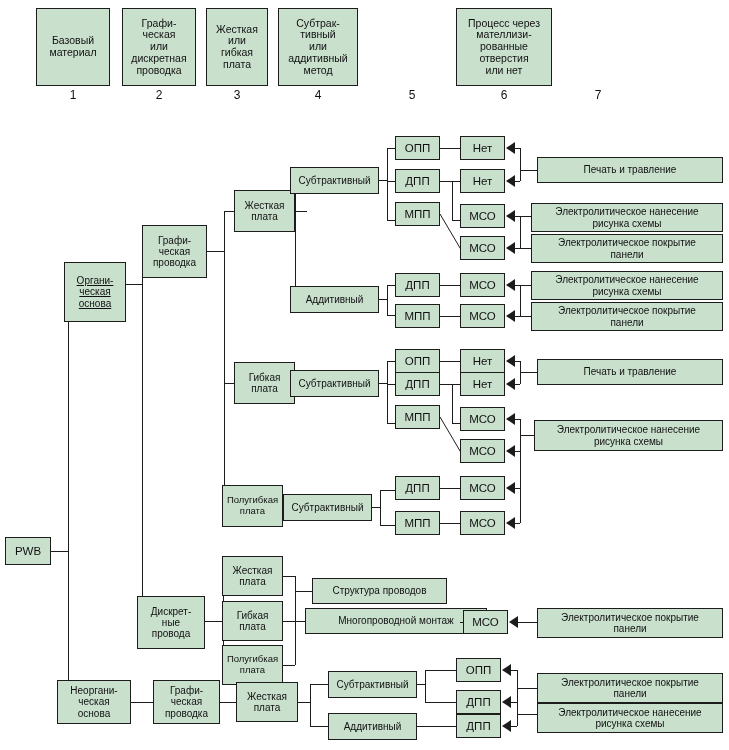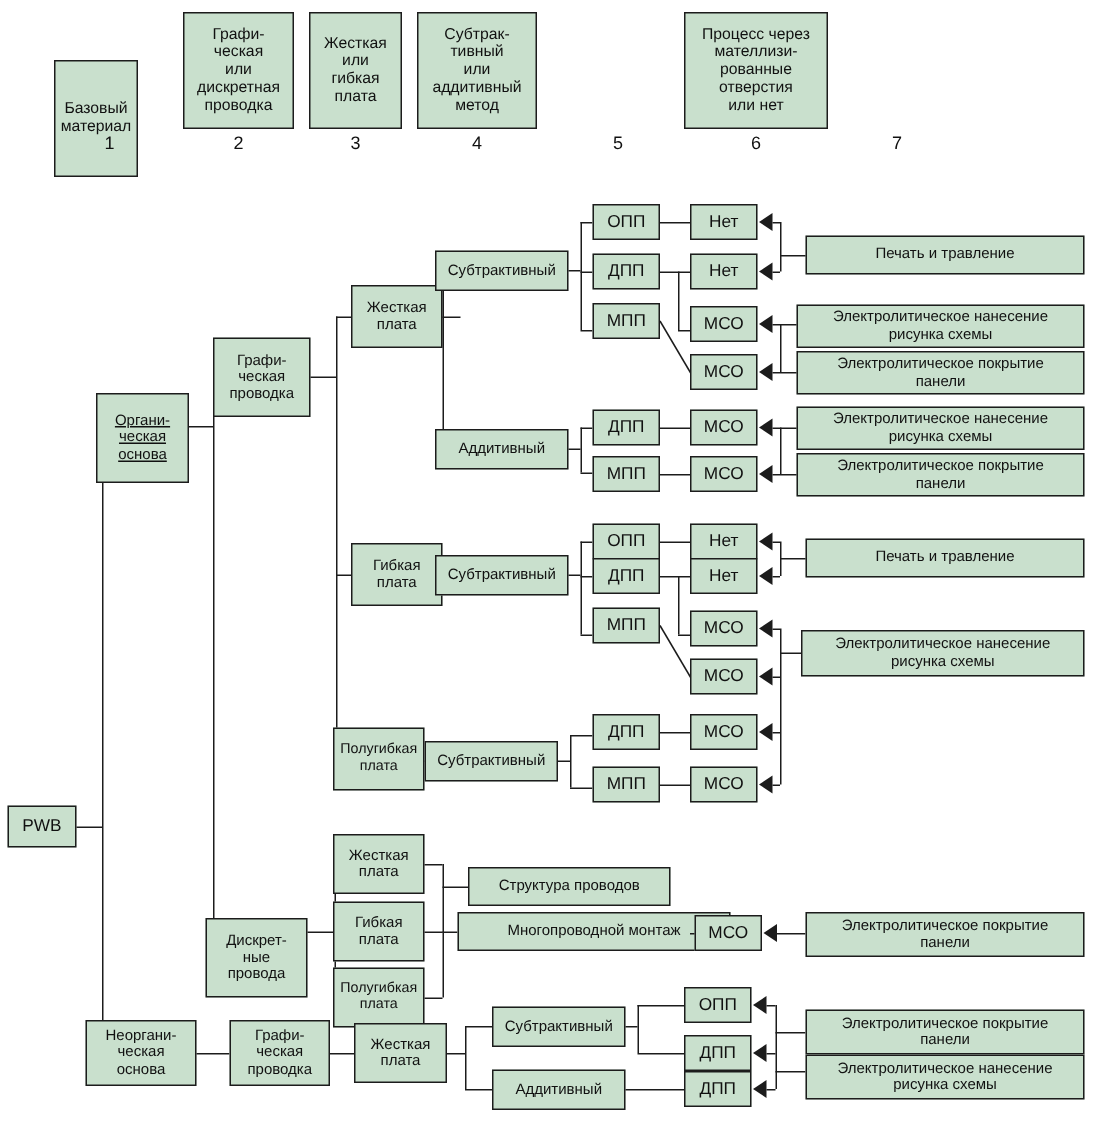--- a/index.html
+++ b/index.html
@@ -42,21 +42,21 @@
   .diag{position:absolute;overflow:visible;}
   .tiny{font-size:9.5px;}
   .sm{font-size:10px;text-align:center;}
   .mid{font-size:11.5px;}
 </style>
 </head>
 <body>
 
 <div id="stage">
 
-  <div class="box hdr" style="left:36px;top:8px;width:56px;height:78px;margin-top:32px;">Базовый
+  <div class="box hdr" style="left:36px;top:8px;width:74px;height:78px;">Базовый
 материал</div>
   <div class="num" style="left:36px;top:88px;width:74px;">1</div>
 
   <div class="box hdr" style="left:122px;top:8px;width:74px;height:78px;">Графи-
 ческая
 или
 дискретная
 проводка</div>
   <div class="num" style="left:122px;top:88px;width:74px;">2</div>
 
@@ -101,21 +101,21 @@
   <div class="ln h" style="left:126px;top:284px;width:16px;"></div>
   <div class="ln v" style="left:142px;top:251px;height:370px;"></div>
   <div class="ln h" style="left:142px;top:251px;width:14px;"></div>
   <div class="ln h" style="left:142px;top:621px;width:14px;"></div>
 
   <div class="ln h" style="left:131px;top:702px;width:22px;"></div>
 
   <div class="box sm" style="left:142px;top:225px;width:65px;height:53px;">Графи-
 ческая
 проводка</div>
-  <div class="box sm" style="left:137px;top:612px;width:68px;height:53px;">Дискрет-
+  <div class="box sm" style="left:137px;top:596px;width:68px;height:53px;">Дискрет-
 ные
 провода</div>
   <div class="box sm" style="left:153px;top:680px;width:67px;height:44px;">Графи-
 ческая
 проводка</div>
 
   <div class="ln h" style="left:207px;top:251px;width:17px;"></div>
   <div class="ln v" style="left:224px;top:211px;height:296px;"></div>
   <div class="ln h" style="left:224px;top:211px;width:10px;"></div>
   <div class="ln h" style="left:224px;top:383px;width:10px;"></div>

